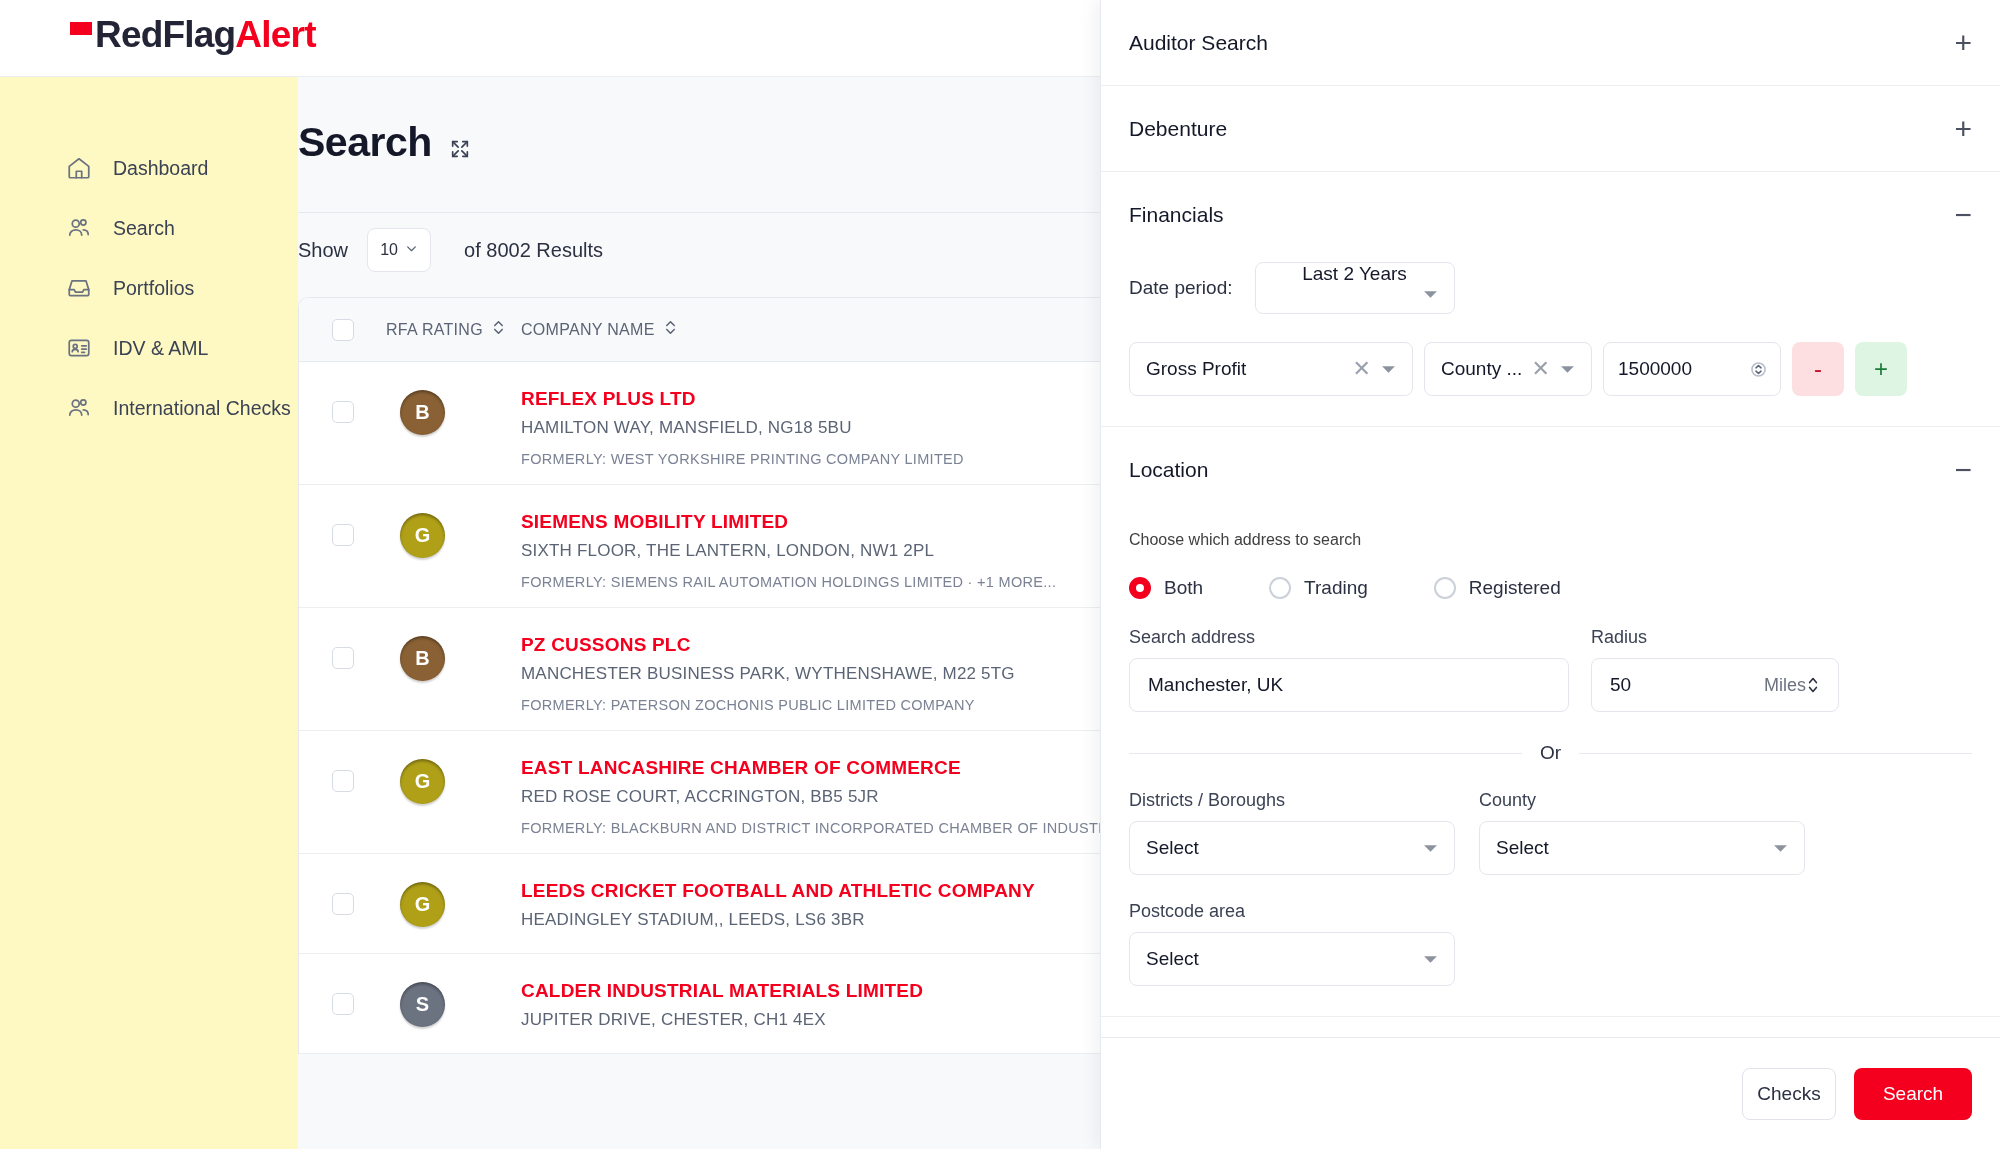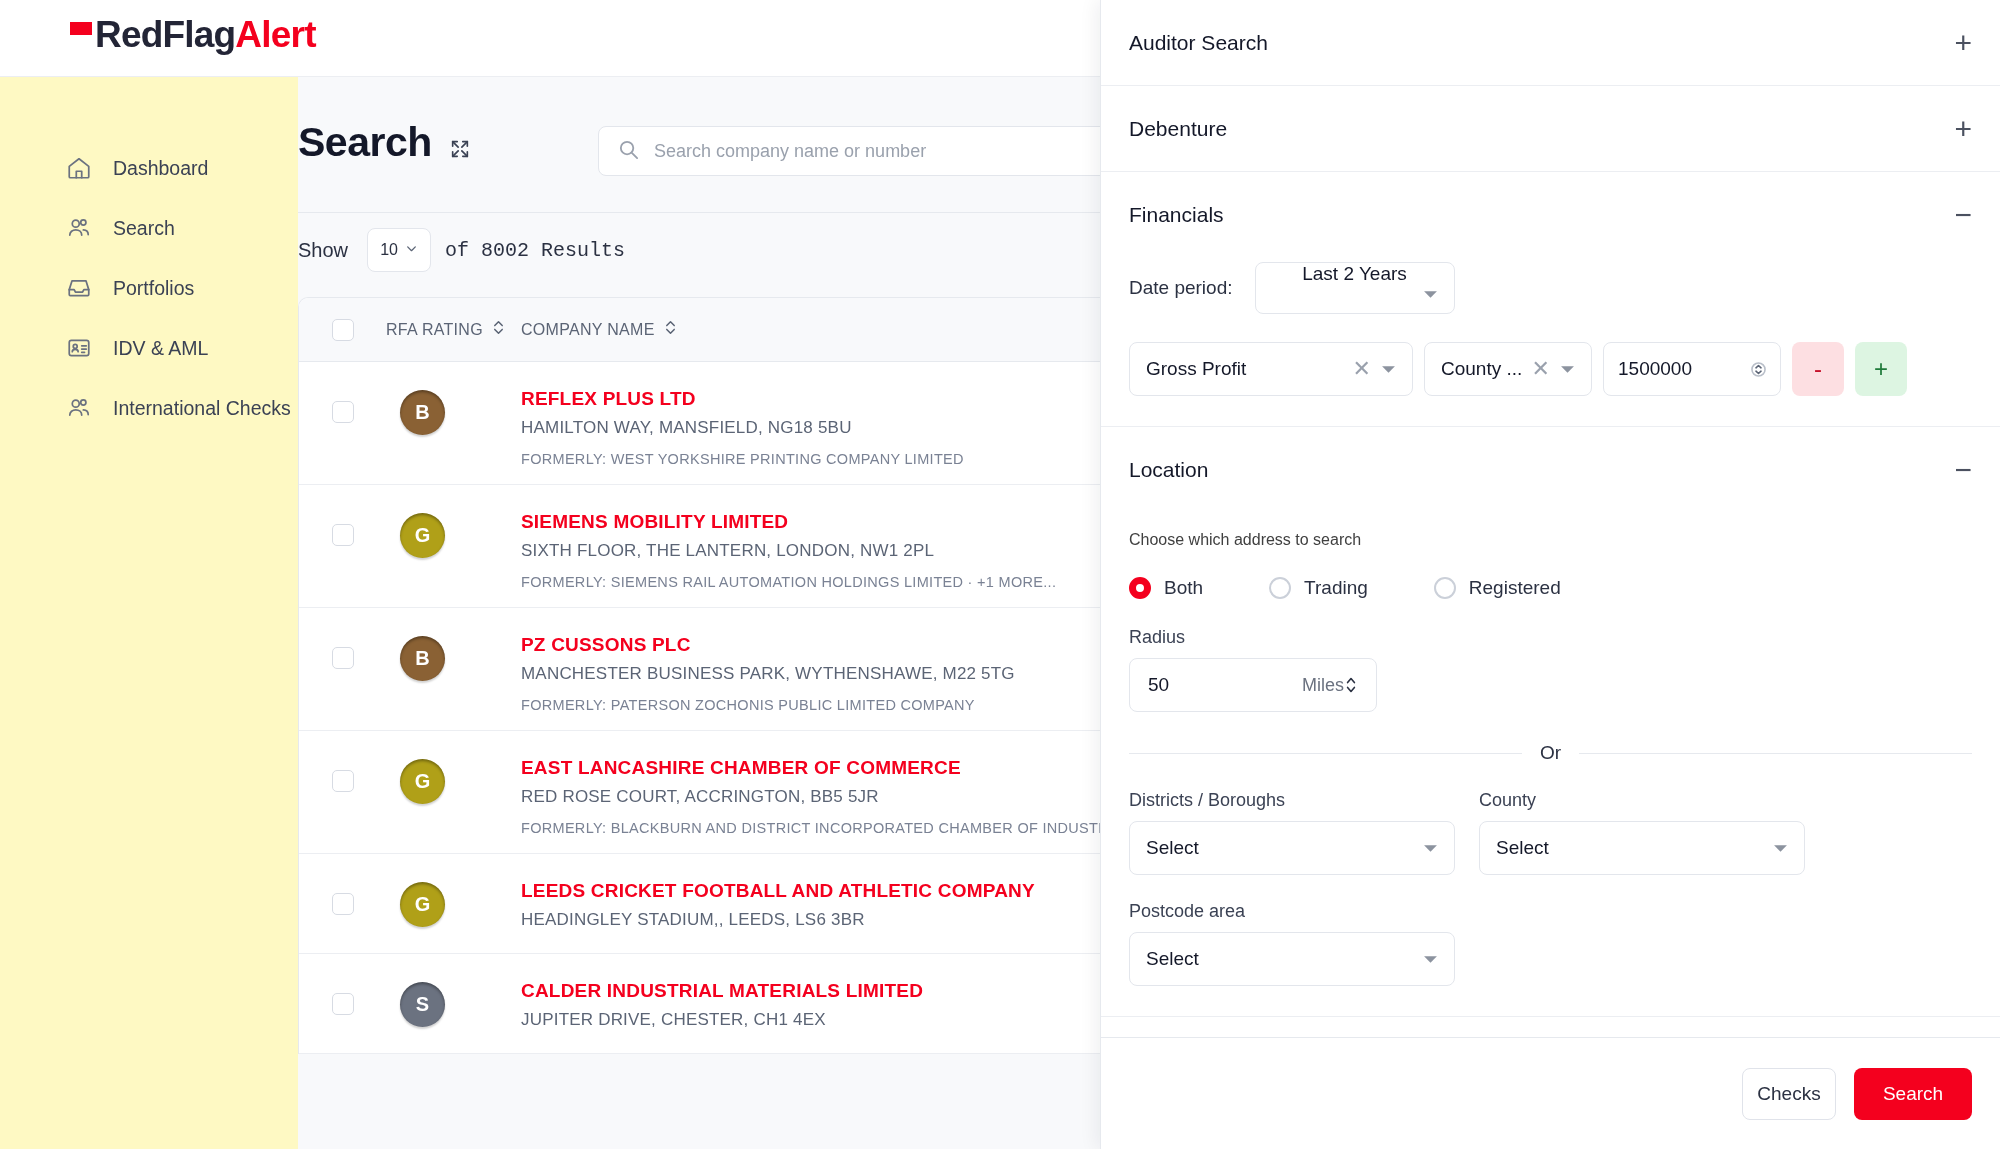--- a/index.html
+++ b/index.html
@@ -56,21 +56,21 @@
   .divider { position: absolute; left: 0px; top: 135px; width: 1702px; height: 1px; background: #e6e9ee; }
 
   .showrow { position: absolute; left: 0px; top: 150px; display: flex; align-items: center; height: 46px; }
   .show-label { font-size: 20px; color: #2b3142; }
   .show-select {
     margin-left: 19px; width: 64px; height: 44px; background: #fff;
     border: 1px solid #e3e6ec; border-radius: 8px;
     display: flex; align-items: center; justify-content: center; gap: 7px; cursor: pointer;
   }
   .show-select .v { font-size: 16px; color: #2b3142; }
-  .results-label { margin-left: 14px; font-size: 20px; color: #2b3142; font-family: Liberation Mono, monospace; }
+  .results-label { margin-left: 33px; font-size: 20px; color: #2b3142; }
 
   
   .table {
     position: absolute; left: 0px; top: 220px; width: 1702px;
     background: #fff; border: 1px solid #e6e9ee; border-radius: 10px 10px 0 0;
     border-bottom: none; overflow: hidden;
   }
   .thead { height: 64px; background: #f8f9fb; display: flex; align-items: center; border-bottom: 1px solid #e6e9ee; }
   .cb {
     width: 22px; height: 22px; border: 1px solid #d7dbe3; border-radius: 5px;
@@ -268,29 +268,20 @@
             <path d="M15 4h5v5"></path>
             <path d="M20 4l-6 6"></path>
             <path d="M9 20H4v-5"></path>
             <path d="M4 20l6-6"></path>
             <path d="M15 20h5v-5"></path>
             <path d="M20 20l-6-6"></path>
           </svg>
       </div>
     </div>
 
-    <div class="searchbox">
-      <span class="si">
-        <svg width="23" height="23" viewBox="0 0 24 24" fill="none" stroke="#9aa1ad" stroke-width="1.9" stroke-linecap="round">
-            <circle cx="10.5" cy="10.5" r="6.5"></circle>
-            <path d="M15.5 15.5 21 21"></path>
-          </svg>
-      </span>
-      <input type="text" placeholder="Search company name or number" style="">
-    </div>
 
     <div class="divider"></div>
 
     <div class="showrow">
       <span class="show-label">Show</span>
       <div class="show-select">
         <span class="v">10</span>
         <span>
           <svg width="13" height="13" viewBox="0 0 24 24" fill="none" stroke="#5b6475" stroke-width="2.4" stroke-linecap="round" stroke-linejoin="round">
               <path d="M5 9l7 7 7-7"></path>
@@ -489,20 +480,26 @@
               <span>Trading</span>
             </label>
             <label class="radio">
               <span class="rdot"></span>
               <span>Registered</span>
             </label>
           </div>
 
           <div class="field-grid">
             <div>
+              <div class="fg-label">Search address</div>
+              <div class="txtfield w-address">
+                <input type="text" value="Manchester, UK" style="">
+              </div>
+            </div>
+            <div>
               <div class="fg-label">Radius</div>
               <div class="txtfield w-radius">
                 <input type="text" value="50" style="">
                 <span class="unit">Miles</span>
                 <span class="spin">
                   <svg width="14" height="20" viewBox="0 0 12 20" fill="none" stroke="#2b3142" stroke-width="1.6" stroke-linecap="round" stroke-linejoin="round">
                       <path d="M2.6 7.6 6 3.6l3.4 4"></path>
                       <path d="M2.6 12.4 6 16.4l3.4-4"></path>
                     </svg>
                 </span>

